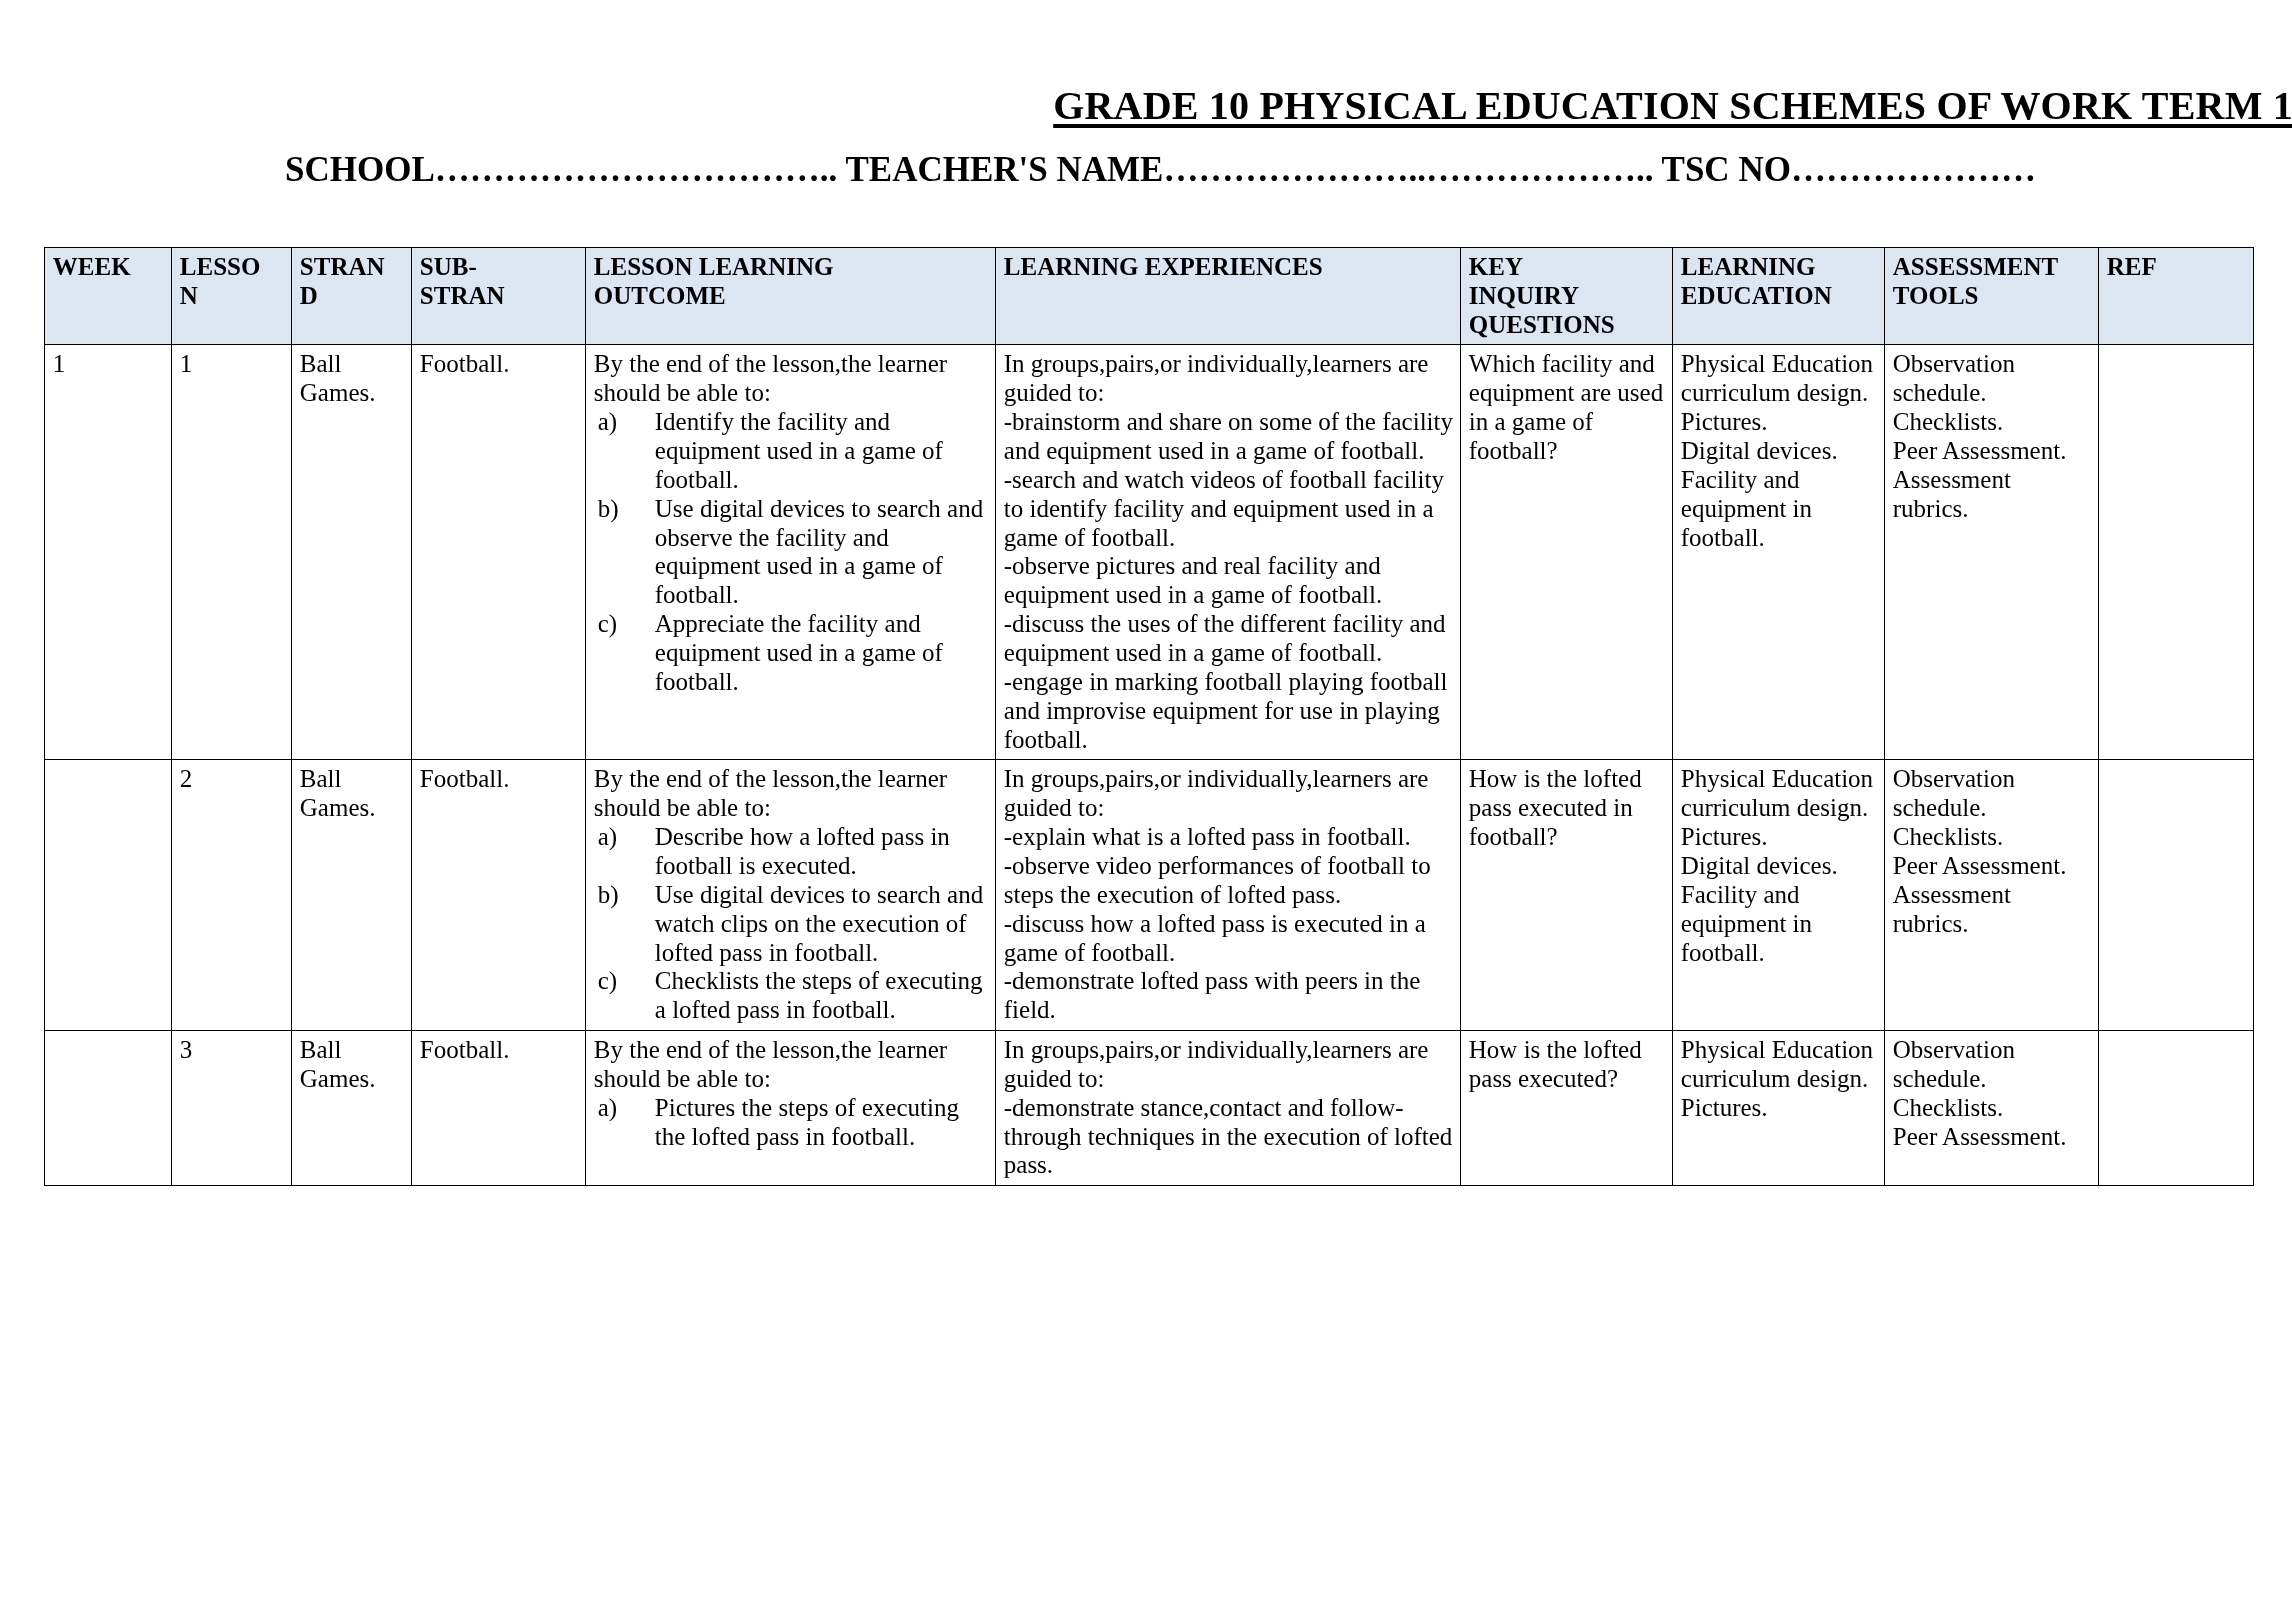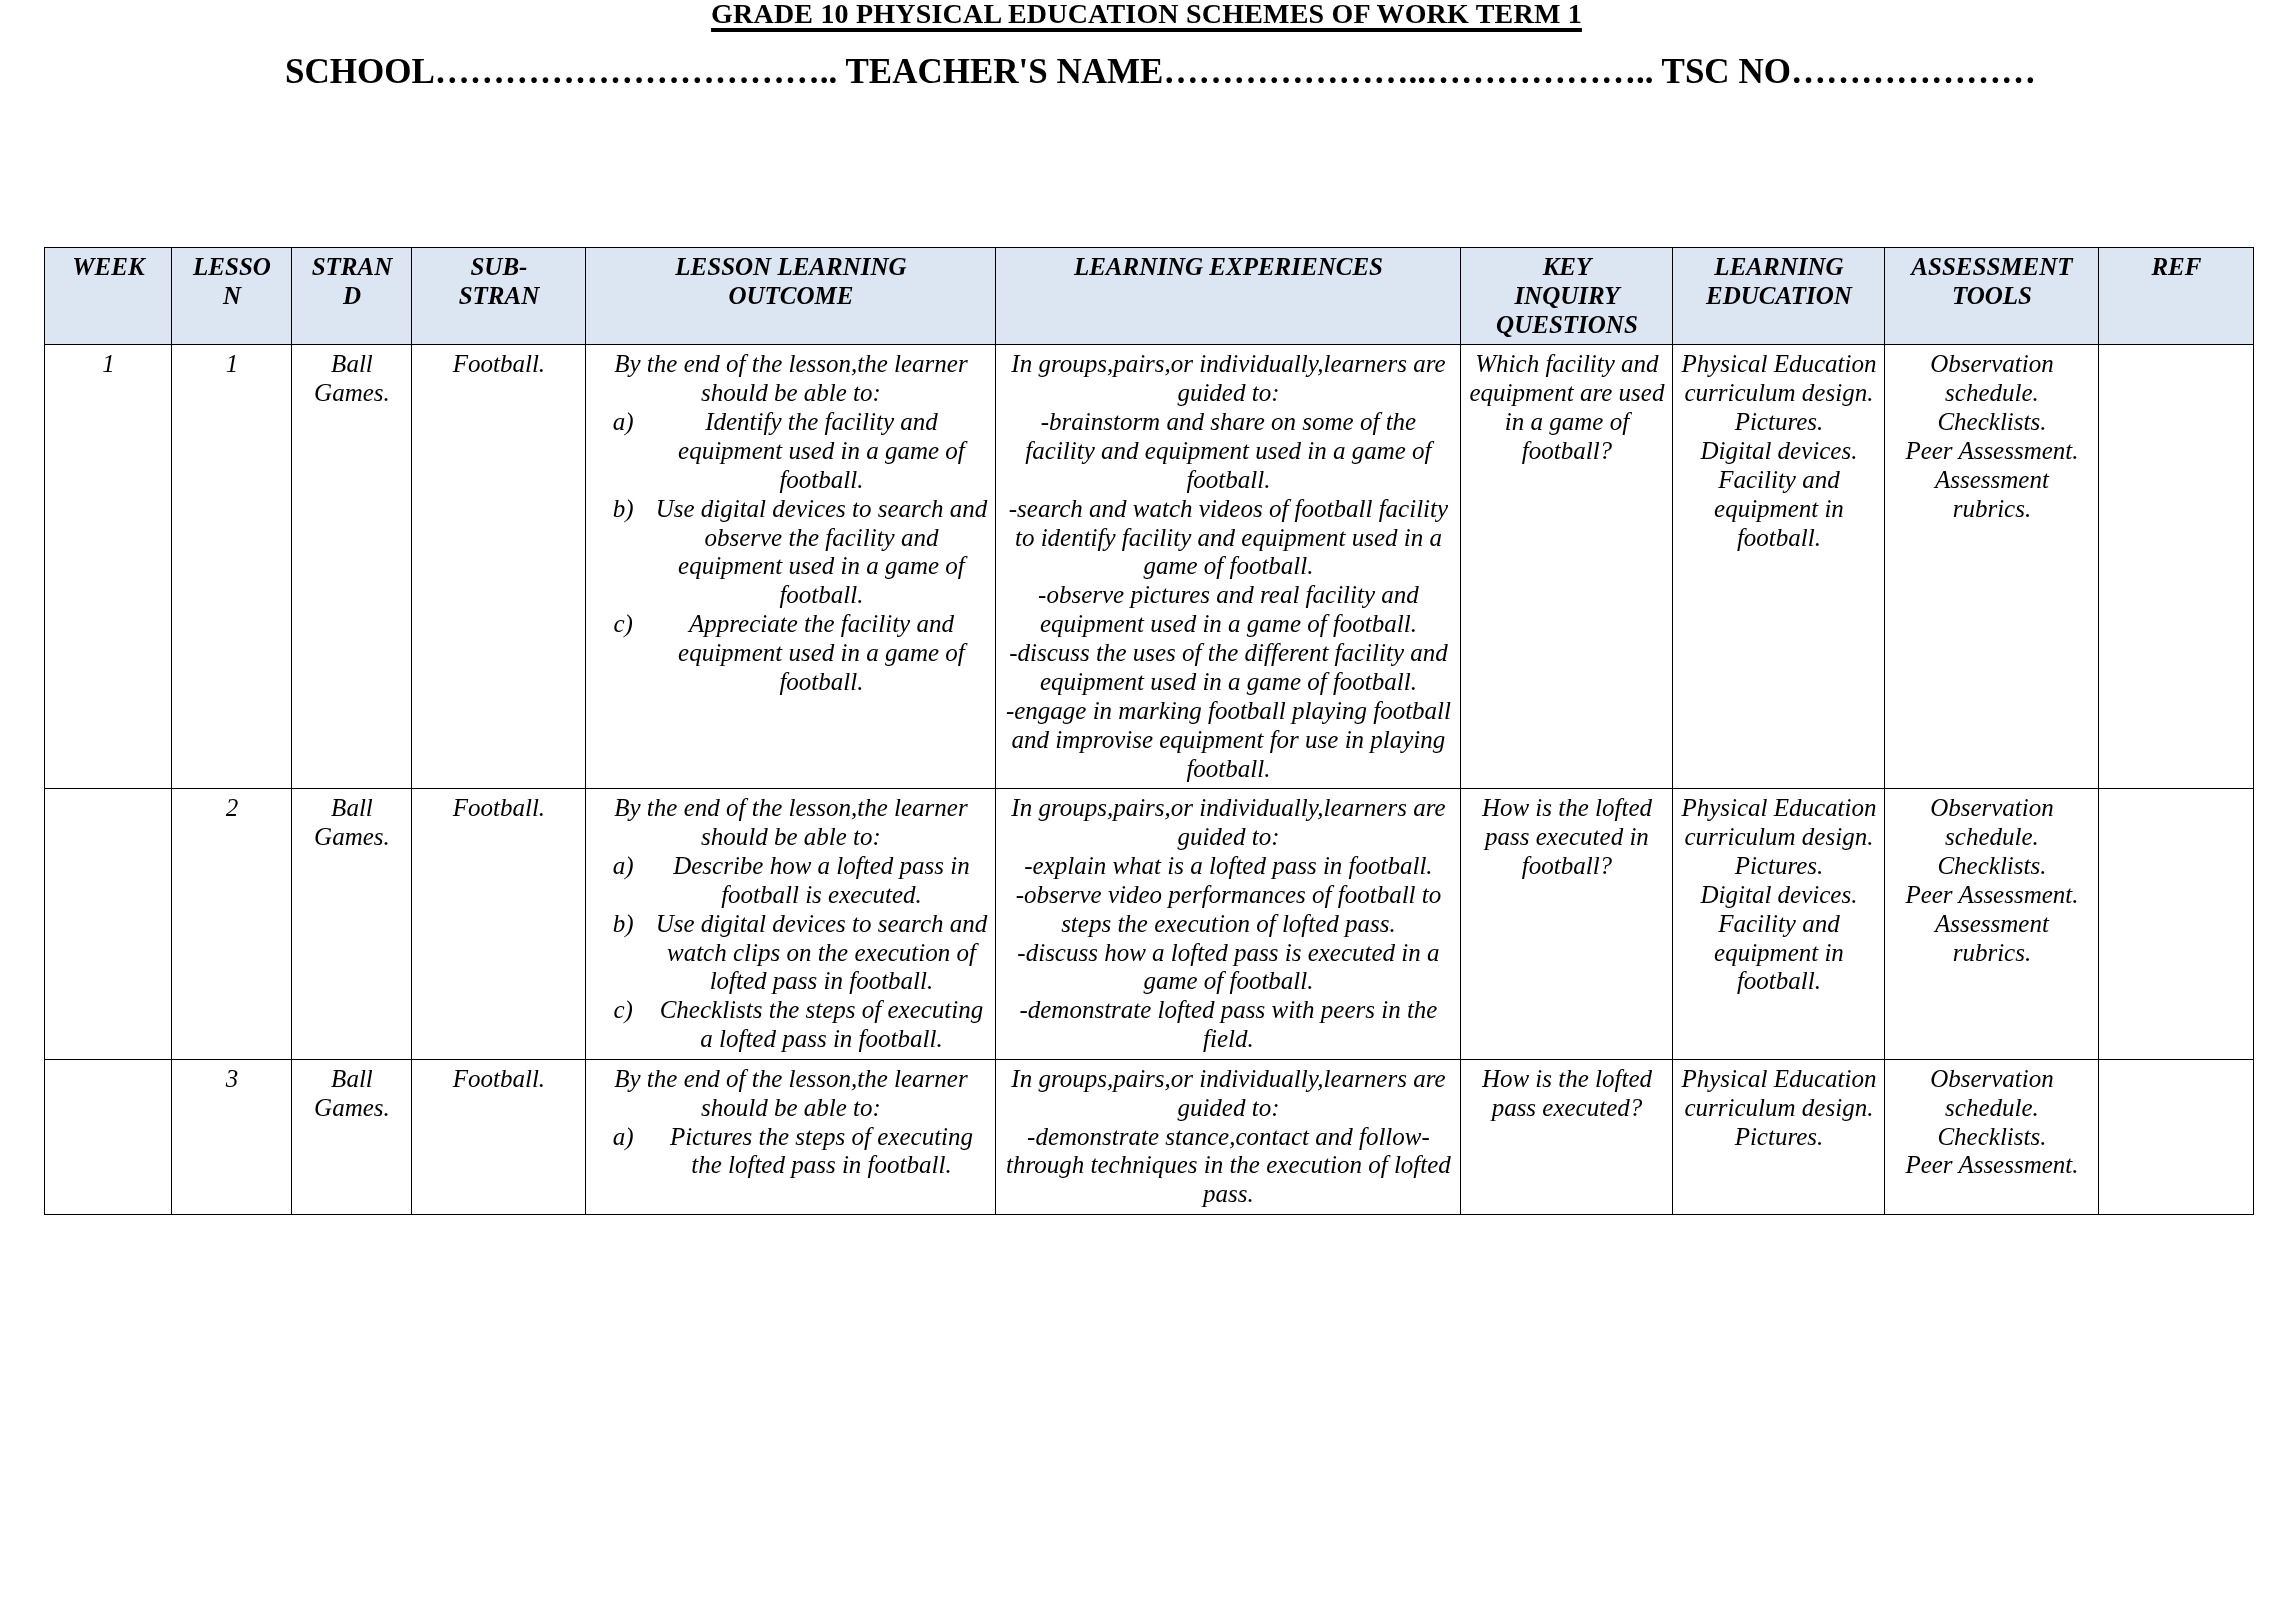--- a/index.html
+++ b/index.html
@@ -15,25 +15,26 @@
     overflow: hidden;
   }
   .page {
     position: relative;
     width: 2293px;
     height: 1621px;
     box-sizing: border-box;
     padding: 0;
   }
   .doc-title {
-    text-align: center;
-    font-size: 28px;
+    text-align: right;
+    font-size: 40px;
     font-weight: bold;
     letter-spacing: 0.2px;
     margin: 0;
+    padding-top: 86px;
     line-height: 1.0;
   }
   .doc-title span {
     text-decoration: underline;
     text-underline-offset: 4.9px;
     text-decoration-thickness: 3.9px;
   }
   .doc-subtitle {
     text-align: center;
     font-size: 35px;
@@ -53,23 +54,22 @@
     border-collapse: collapse;
     table-layout: fixed;
     font-size: 25px;
   }
   table.schemes th,
   table.schemes td {
     border: 1.6px solid #000000;
     vertical-align: top;
     padding: 4.9px 6.9px 4.9px 7.8px;
     line-height: 1.155;
-    text-align: center;
+    text-align: left;
     overflow: hidden;
-    font-style: italic;
   }
   table.schemes thead th {
     background: #dce6f2;
     font-weight: bold;
     font-size: 25px;
     height: 86px;
     vertical-align: top;
   }
   
   col.c-week   { width: 127px; }

